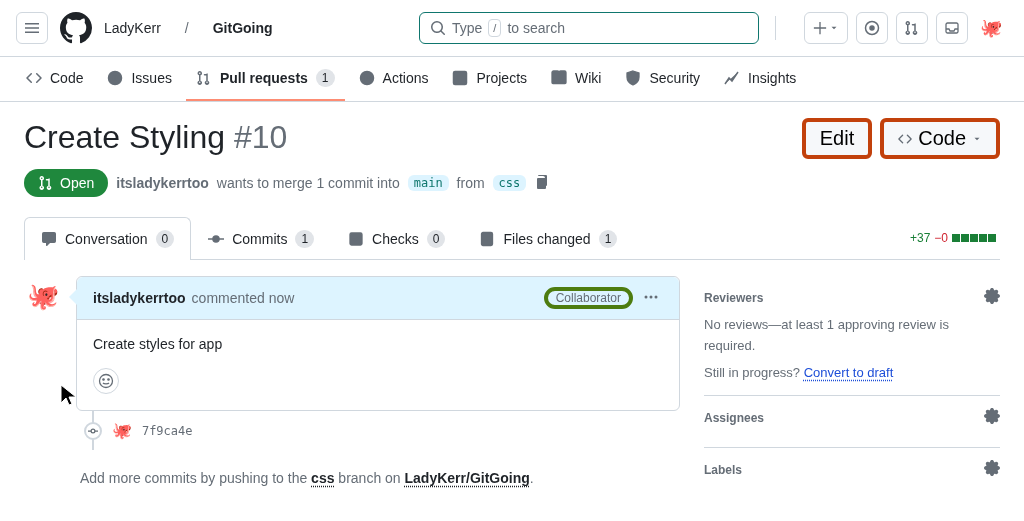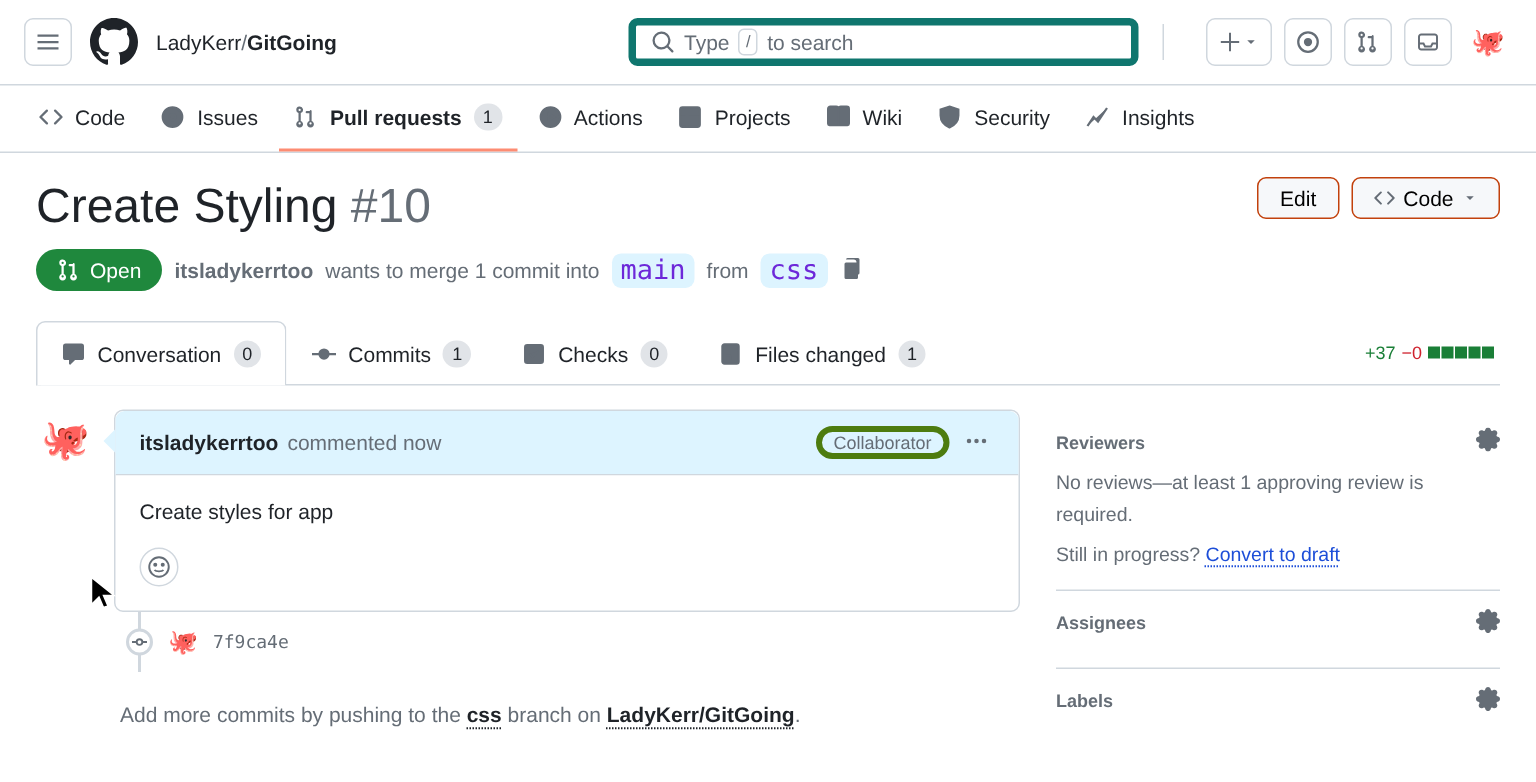--- a/index.html
+++ b/index.html
@@ -4,52 +4,52 @@
   <style>
     * { box-sizing: border-box; margin: 0; padding: 0; }
     body { font-family: -apple-system, BlinkMacSystemFont, "Segoe UI", Helvetica, Arial, sans-serif; font-size: 14px; color: #1f2328; background: #fff; width: 1024px; }
     
     
     .top-header { display: flex; align-items: center; padding: 12px 16px; gap: 12px; border-bottom: 1px solid #d0d7de; }
     .hamburger { width: 32px; height: 32px; border: 1px solid #d0d7de; border-radius: 6px; display: flex; align-items: center; justify-content: center; cursor: pointer; }
     .hamburger svg { fill: #656d76; }
     .gh-logo { width: 32px; height: 32px; display: flex; align-items: center; justify-content: center; }
     .gh-logo svg { width: 32px; height: 32px; fill: #1f2328; }
-    .breadcrumb { display: flex; align-items: center; gap: 0; font-size: 14px; }
+    .breadcrumb { display: flex; align-items: center; gap: 24px; font-size: 14px; }
     .breadcrumb a { color: #1f2328; text-decoration: none; }
     .breadcrumb .sep { color: #656d76; }
     .breadcrumb .repo { font-weight: 600; }
     .spacer { flex: 1; }
-    .search-box { display: flex; align-items: center; border: 5px solid #0f766e; border-radius: 6px; padding: 4px 10px; width: 340px; color: #656d76; gap: 6px; height: 32px; }
+    .search-box { display: flex; align-items: center; border: 1px solid #0f766e; border-radius: 6px; padding: 4px 10px; width: 340px; color: #656d76; gap: 6px; height: 32px; }
     .search-box .kbd { border: 1px solid #d0d7de; border-radius: 4px; padding: 0 4px; font-size: 11px; line-height: 16px; }
     .top-actions { display: flex; gap: 8px; margin-left: 12px; align-items: center; }
     .icon-btn { width: 32px; height: 32px; border: 1px solid #d0d7de; border-radius: 6px; display: flex; align-items: center; justify-content: center; color: #656d76; cursor: pointer; }
     .icon-btn.plus { width: 44px; gap: 2px; }
     .top-sep { width: 1px; height: 24px; background: #d0d7de; margin: 0 4px; }
     .avatar-sm { width: 32px; height: 32px; border-radius: 50%; background: #fff; display: flex; align-items: center; justify-content: center; font-size: 18px; }
     
     
     .repo-nav { display: flex; align-items: center; padding: 0 16px; border-bottom: 1px solid #d0d7de; gap: 4px; }
     .repo-nav-item { display: flex; align-items: center; gap: 8px; padding: 12px 10px; color: #1f2328; cursor: pointer; border-bottom: 2px solid transparent; font-size: 14px; }
     .repo-nav-item.active { border-bottom-color: #fd8c73; font-weight: 600; }
     .repo-nav-item svg { fill: #656d76; }
     .counter { background: #e1e4e8; border-radius: 10px; padding: 0 6px; font-size: 12px; min-width: 18px; text-align: center; line-height: 18px; font-weight: 400; }
     
     
     .pr-container { padding: 16px 24px 0; }
     .pr-title-row { display: flex; align-items: flex-start; gap: 12px; margin-bottom: 10px; }
     .pr-title { font-size: 32px; font-weight: 400; line-height: 1.2; }
     .pr-number { color: #656d76; font-weight: 300; }
     .pr-actions { display: flex; gap: 8px; margin-left: auto; }
-    .btn { border: 1px solid #c2410c; border-radius: 6px; padding: 5px 14px; background: #f6f8fa; cursor: pointer; font-size: 14px; display: flex; align-items: center; gap: 6px; }
+    .btn { border: 4px solid #c2410c; border-radius: 6px; padding: 5px 14px; background: #f6f8fa; cursor: pointer; font-size: 20px; display: flex; align-items: center; gap: 6px; }
     
     .pr-meta { display: flex; align-items: center; gap: 8px; margin-bottom: 20px; color: #656d76; }
     .status-badge { background: #1f883d; color: #fff; border-radius: 16px; padding: 6px 14px; display: flex; align-items: center; gap: 6px; font-weight: 500; }
     .status-badge svg { fill: #fff; }
-    .branch-label { background: #ddf4ff; color: #6d28d9; border-radius: 6px; padding: 1px 6px; font-family: ui-monospace, monospace; font-size: 18px; }
+    .branch-label { background: #ddf4ff; color: #0f766e; border-radius: 6px; padding: 1px 6px; font-family: ui-monospace, monospace; font-size: 12px; }
     .pr-meta .user { color: #656d76; font-weight: 600; }
     .copy-icon { color: #656d76; cursor: pointer; }
     
     
     .pr-tabs { display: flex; border-bottom: 1px solid #d0d7de; align-items: center; }
     .pr-tab { display: flex; align-items: center; gap: 8px; padding: 12px 16px; cursor: pointer; position: relative; border: 1px solid transparent; border-bottom: none; border-radius: 6px 6px 0 0; margin-bottom: -1px; }
     .pr-tab.active { border-color: #d0d7de; background: #fff; }
     .pr-tab svg { fill: #656d76; }
     .tab-spacer { flex: 1; }
     .diff-stats { display: flex; align-items: center; gap: 4px; font-size: 12px; font-family: Liberation Sans, sans-serif; padding-right: 4px; }

